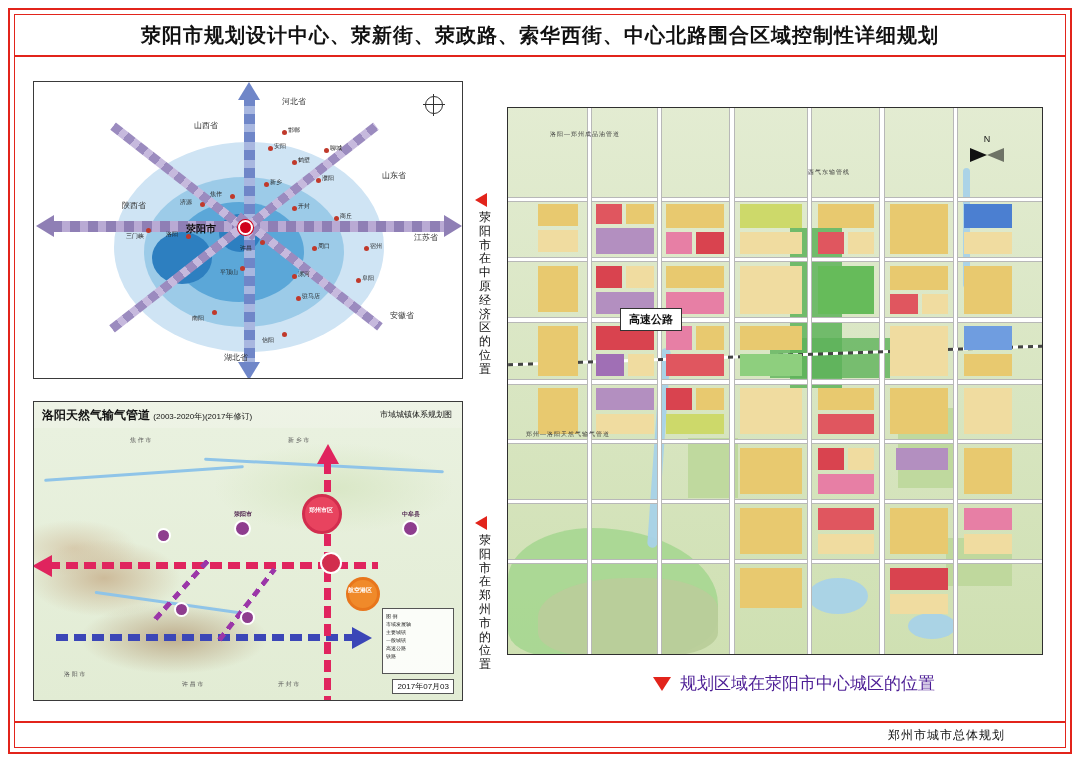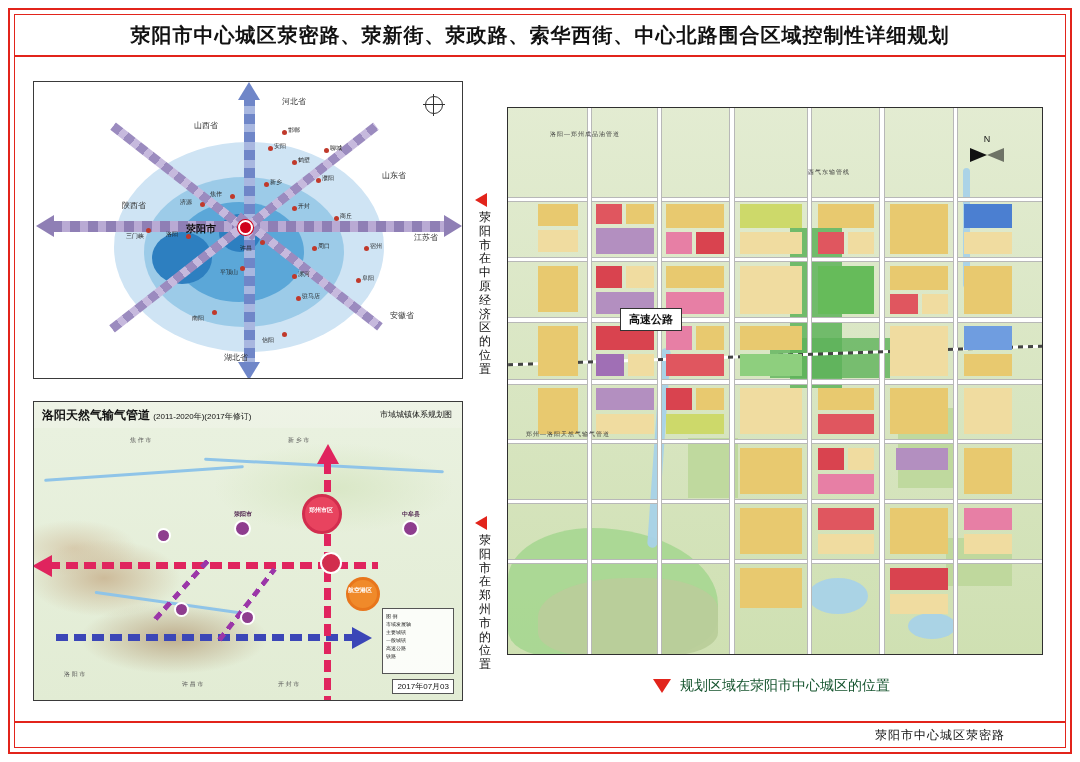--- a/index.html
+++ b/index.html
@@ -458,34 +458,34 @@
     align-items: center;
     gap: 9px;
   }
   .legend-tri {
     width: 0; height: 0;
     border-left: 9px solid transparent;
     border-right: 9px solid transparent;
     border-top: 14px solid #e2241b;
   }
   .legend-text {
-    font-size: 14px;
-    color: #14532d;
+    font-size: 17px;
+    color: #4c1d95;
     white-space: nowrap;
   }
 </style>
 </head>
 <body>
 
 <div class="sheet">
   <div class="frame-outer"></div>
   <div class="frame-inner"></div>
 
   <div class="title-band">
-    <div class="title-text">荥阳市中心城区荥密路、荥新街、荥政路、索华西街、中心北路围合区域控制性详细规划</div>
+    <div class="title-text">荥阳市规划设计中心、荥新街、荥政路、索华西街、中心北路围合区域控制性详细规划</div>
   </div>
 
   <div class="content">
 
     <div class="left-col">
 
       <div class="panel panel-top">
         <div class="map1">
 
           <div class="prov-blob blob-pale" style="left:80px;  top:60px;  width:270px; height:210px;"></div>
@@ -596,21 +596,21 @@
           <div class="m2-node node-purple" style="left:368px; top:118px; width:13px; height:13px;"></div>
           <div class="node-text" style="left:354px; top:108px; width:46px; color:#4a1d4a;">中牟县</div>
 
           <div class="m2-node node-red" style="left:286px; top:150px; width:18px; height:18px;"></div>
           <div class="m2-node node-purple" style="left:206px; top:208px; width:11px; height:11px;"></div>
           <div class="m2-node node-purple" style="left:140px; top:200px; width:11px; height:11px;"></div>
           <div class="m2-node node-purple" style="left:122px; top:126px; width:11px; height:11px;"></div>
 
           <div class="m2-title">
             <span>洛阳天然气输气管道</span>
-            <small>(2011-2020年)(2017年修订)</small>
+            <small>(2003-2020年)(2017年修订)</small>
           </div>
           <div class="m2-subtitle">市域城镇体系规划图</div>
 
           <div class="m2-grid-label" style="left:96px; top:34px;">焦 作 市</div>
           <div class="m2-grid-label" style="left:254px; top:34px;">新 乡 市</div>
           <div class="m2-grid-label" style="left:30px; top:268px;">洛 阳 市</div>
           <div class="m2-grid-label" style="left:148px; top:278px;">许 昌 市</div>
           <div class="m2-grid-label" style="left:244px; top:278px;">开 封 市</div>
 
           <div class="m2-legend">
@@ -777,15 +777,15 @@
       </div>
 
       <div class="legend-bottom">
         <div class="legend-tri"></div>
         <div class="legend-text">规划区域在荥阳市中心城区的位置</div>
       </div>
     </div>
   </div>
 
   <div class="footer-band">
-    <div class="footer-text">荥阳市中心城区荥密路</div>
+    <div class="footer-text">郑州市城市总体规划</div>
   </div>
 </div>
 
 </body></html>

